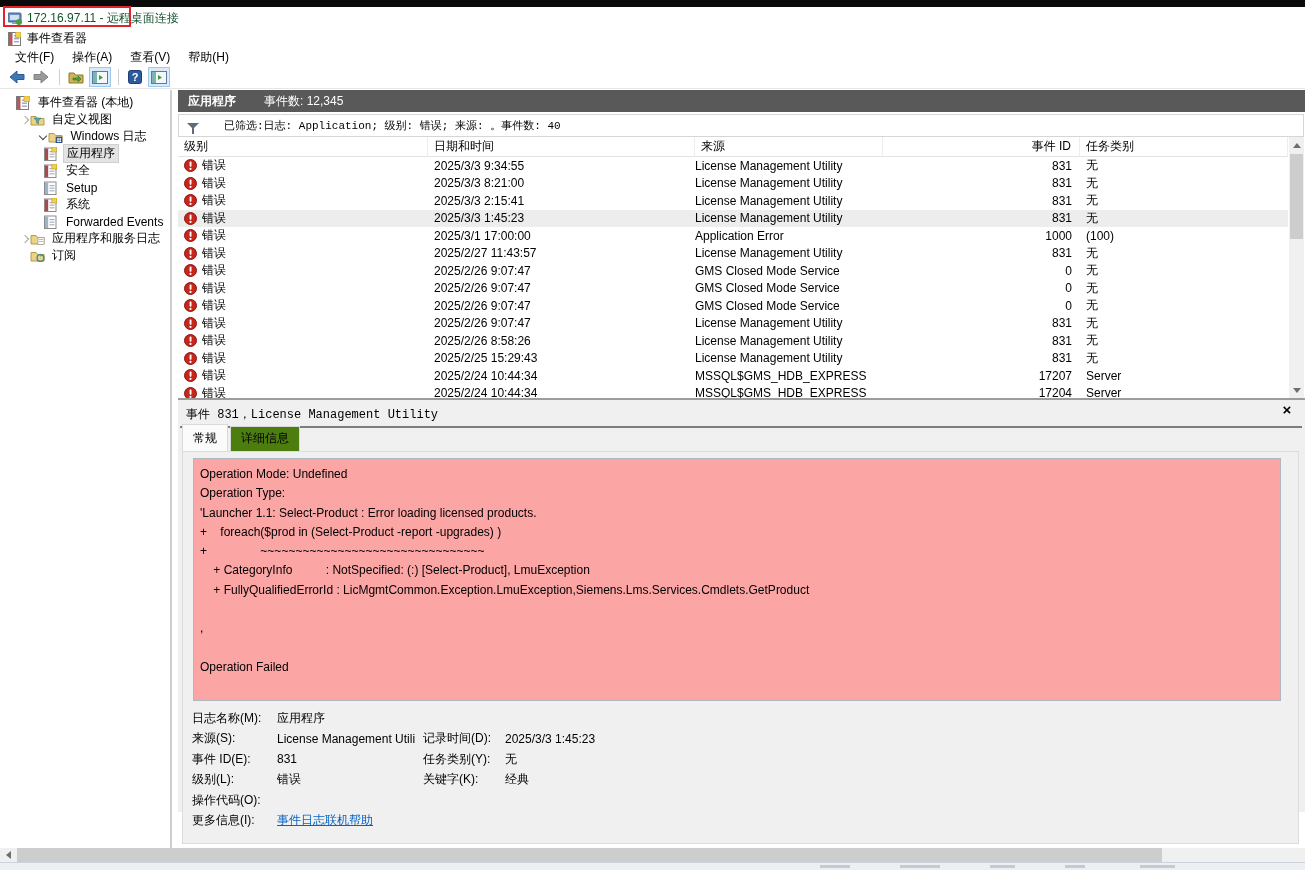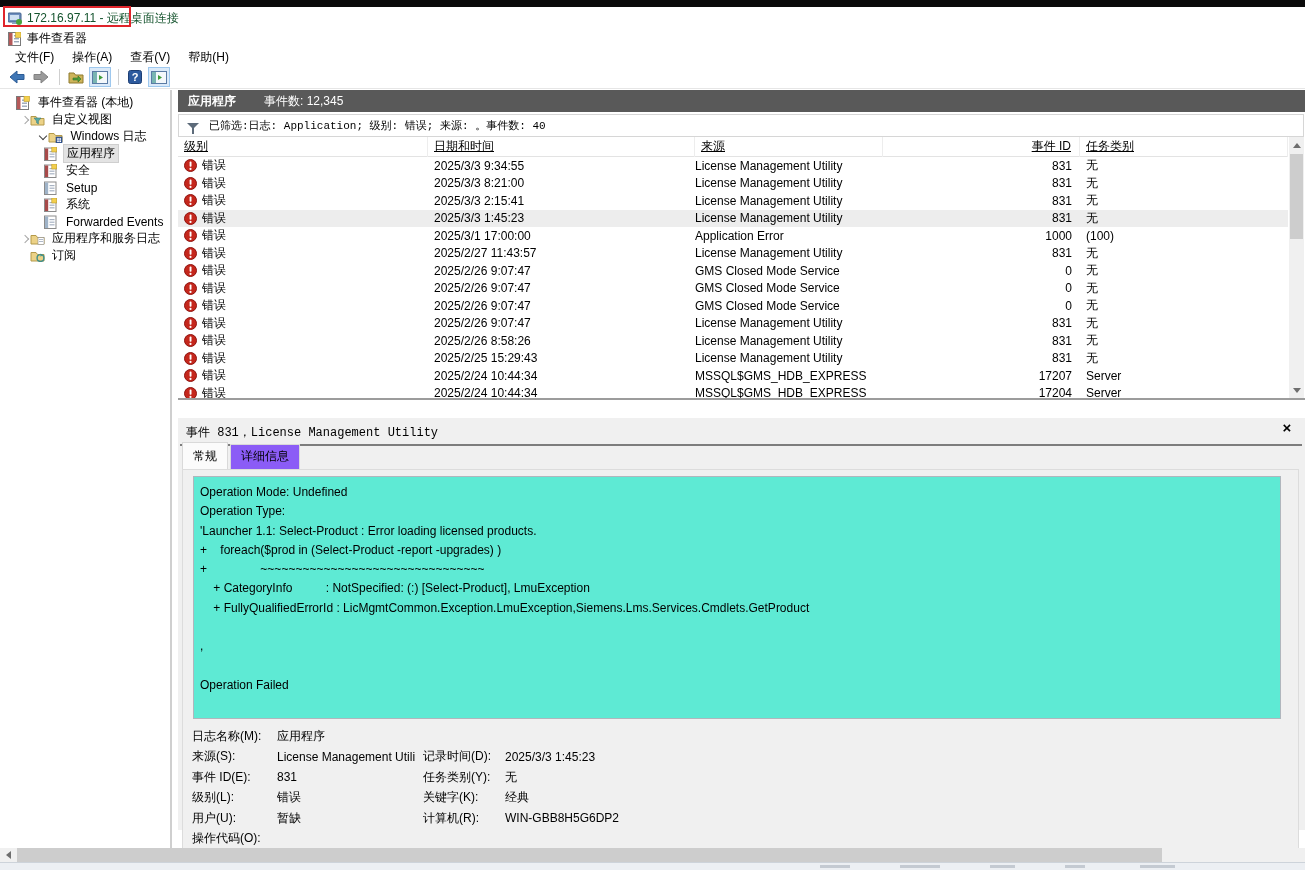--- a/index.html
+++ b/index.html
@@ -32,27 +32,27 @@
   .chev.right::before { content:""; position:absolute; left:2px; top:2px; width:5px; height:5px;
       border-right:1.5px solid #a6a6a6; border-top:1.5px solid #a6a6a6; transform:rotate(45deg); }
   .chev.down::before { content:""; position:absolute; left:2px; top:1px; width:5px; height:5px;
       border-right:1.5px solid #404040; border-bottom:1.5px solid #404040; transform:rotate(45deg); }
   .ticon { width:15px; height:14px; flex:0 0 15px; margin-right:4px; position:relative; }
 
   
   #dark-bar { left:178px; top:90px; width:1127px; height:22px; background:#595959; color:#fff; display:flex; align-items:center; padding-left:10px; }
   #dark-bar .log { font-weight:bold; margin-right:28px; }
   #filter-bar { left:178px; top:114px; width:1126px; height:23px; background:#fff; border:1px solid #d6d6d6; display:flex; align-items:center; padding-left:8px; }
-  #filter-bar .txt { margin-left:10px; font-family:"Liberation Mono","DejaVu Sans Mono",monospace; font-size:11px; }
+  #filter-bar .txt { margin-left:25px; font-family:"Liberation Mono","DejaVu Sans Mono",monospace; font-size:11px; }
   .funnel { width:0; height:0; border-left:6px solid transparent; border-right:6px solid transparent; border-top:6px solid #5d6b7a; position:relative; }
   .funnel::after { content:""; position:absolute; left:-1px; top:-1px; width:2px; height:6px; background:#5d6b7a; }
 
   #list { left:178px; top:137px; width:1126px; height:261px; background:#fff; overflow:hidden; }
   #list-header { display:flex; height:20px; border-bottom:1px solid #e3e3e3; align-items:center; width:1110px; }
-  .hc { height:20px; display:flex; align-items:center; border-right:1px solid #ededed; padding-left:6px;text-decoration:underline; }
+  .hc { height:20px; display:flex; align-items:center; border-right:1px solid #ededed; padding-left:6px; }
   #rows { width:1110px; height:241px; overflow:hidden; }
   .lv-row { height:17.5px; display:flex; align-items:center; }
   .lv-row.sel { background:#ededed; }
   .c-level { width:250px; display:flex; align-items:center; padding-left:6px; }
   .c-level .lbl { margin-left:5px; }
   .c-date { width:267px; padding-left:6px; }
   .c-source { width:188px; }
   .c-id { width:197px; text-align:right; padding-right:8px; }
   .c-task { flex:1; padding-left:6px; }
   .hc.c-level,.hc.c-date,.hc.c-source,.hc.c-id,.hc.c-task { padding-left:6px; }
@@ -62,30 +62,30 @@
   #v-scroll { left:1289px; top:137px; width:15px; height:261px; background:#f0f0f0; }
   .sb-btn { width:15px; height:16px; display:flex; align-items:center; justify-content:center; }
   .tri-up { width:0; height:0; border-left:4px solid transparent; border-right:4px solid transparent; border-bottom:5px solid #6e6e6e; }
   .tri-down { width:0; height:0; border-left:4px solid transparent; border-right:4px solid transparent; border-top:5px solid #6e6e6e; }
   .tri-left { width:0; height:0; border-top:4px solid transparent; border-bottom:4px solid transparent; border-right:5px solid #6e6e6e; }
   #v-thumb { position:absolute; left:1px; top:17px; width:13px; height:85px; background:#cdcdcd; }
   #v-down { position:absolute; left:0; bottom:0; }
 
   
   #h-splitter { left:178px; top:398px; width:1127px; height:2px; background:#9c9c9c; }
-  #detail { left:178px; top:400px; width:1127px; height:412px; background:#f0f0f0;margin-top:18px; }
+  #detail { left:178px; top:400px; width:1127px; height:412px; background:#f0f0f0; }
   #detail-header { position:absolute; left:0; top:4px; width:1127px; height:20px; display:flex; align-items:center; padding-left:8px;
       font-family:"Liberation Mono","DejaVu Sans Mono",monospace; }
   #detail-close { position:absolute; right:10px; top:2px; width:16px; height:16px; text-align:center; line-height:15px; font-size:15px; font-weight:bold; cursor:default; }
   #detail-rule { position:absolute; left:2px; top:26px; width:1122px; height:2px; background:#7d7d7d; }
   #tabs { position:absolute; left:4px; top:29px; height:22px; display:flex; align-items:flex-end; }
-  .tab { border:1px solid #d9d9d9; border-bottom:none; padding:3px 10px 4px 10px; background:#8b5cf6; margin-right:2px; }
+  .tab { border:1px solid #d9d9d9; border-bottom:none; padding:3px 10px 4px 10px; background:#4d7c0f; margin-right:2px; }
   .tab.active { background:#fbfbfb; padding-top:5px; position:relative; z-index:2; }
   #tab-page { position:absolute; left:4px; top:51px; width:1117px; height:393px; border:1px solid #dcdcdc; background:#f0f0f0; }
-  #msg-box { position:absolute; left:15px; top:58px; width:1088px; height:243px; background:#5eead4; border:1px solid #b0b6bd; padding:6px 6px; overflow:hidden; }
+  #msg-box { position:absolute; left:15px; top:58px; width:1088px; height:243px; background:#fca5a5; border:1px solid #b0b6bd; padding:6px 6px; overflow:hidden; }
   .msg-line { white-space:pre; line-height:19.3px; }
   #fields { position:absolute; left:14px; top:308px; width:1080px; }
   .f-row { height:20.5px; display:flex; align-items:center; }
   .f-l1 { width:85px; }
   .f-v1 { width:146px; overflow:hidden; white-space:nowrap; }
   .f-l2 { width:82px; }
   .f-v2 { flex:1; }
   .f-link { color:#0a63c2; text-decoration:underline; cursor:pointer; }
 
   
@@ -605,28 +605,26 @@
           <div class="f-l2">任务类别(Y):</div>
           <div class="f-v2">无</div>
         </div>
         <div class="f-row">
           <div class="f-l1">级别(L):</div>
           <div class="f-v1">错误</div>
           <div class="f-l2">关键字(K):</div>
           <div class="f-v2">经典</div>
         </div>
         <div class="f-row">
-          <div class="f-l1">用户(U):</div>
-          <div class="f-v1">暂缺</div>
-          <div class="f-l2">计算机(R):</div>
-          <div class="f-v2">WIN-GBB8H5G6DP2</div>
-        </div>
-        <div class="f-row">
           <div class="f-l1">操作代码(O):</div>
           <div class="f-v1"></div>
+        </div>
+        <div class="f-row">
+          <div class="f-l1">更多信息(I):</div>
+          <div class="f-v1 f-link">事件日志联机帮助</div>
         </div>
       </div>
 </div>
 
 <div class="abs" id="h-scroll">
   <div id="h-left">
         <span class="tri-left"></span>
       </div>
   <div id="h-thumb"></div>
 </div>

